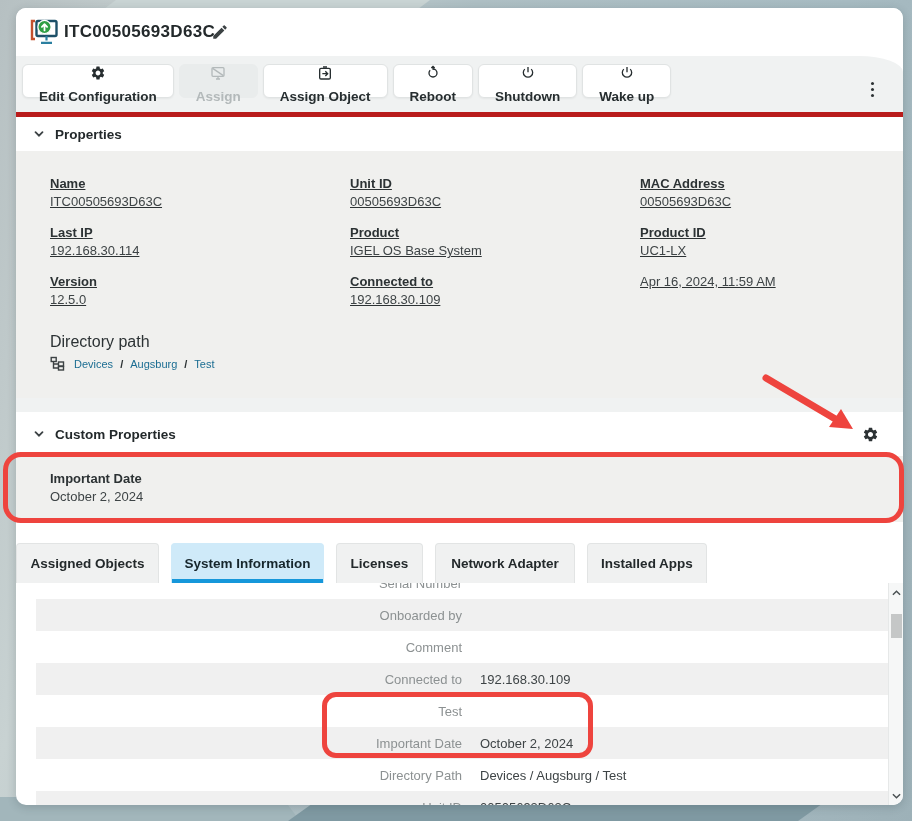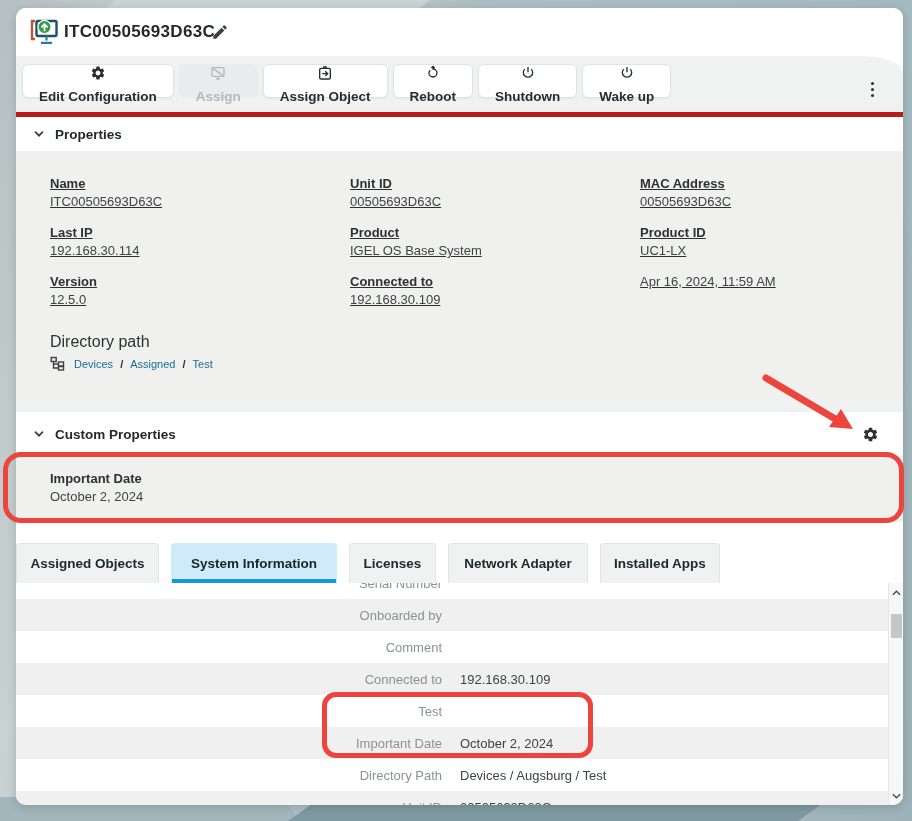--- a/index.html
+++ b/index.html
@@ -71,21 +71,21 @@
 
   
   .tabs { position:absolute; top:535px; left:0; display:flex; gap:12px; height:40px; }
   .tab { background:#f0f1f1; border:1px solid #e2e4e4; border-bottom:none;
     border-radius:4px 4px 0 0; display:flex; align-items:center; justify-content:center;
     font-size:13.5px; font-weight:700; color:#23292b; cursor:pointer; position:relative; }
   .tab.active { background:#cfeaf9; border-color:#cfeaf9; color:#16262c; }
   .tab.active::after { content:''; position:absolute; left:0; right:0; bottom:0; height:4px; background:#1697da; }
 
   
-  .si-viewport { position:absolute; top:575px; left:0; right:15px; bottom:0; overflow:hidden; }
+  .si-viewport { position:absolute; top:575px; left:0; right:15px; bottom:0; overflow:hidden;padding-left:20px; }
   .si-inner { transform:translateY(-16px); }
   .si-row { height:32px; display:flex; align-items:center; font-size:13px; background:#fff; }
   .si-row:nth-child(even) { background:#f0f0f0; }
   .si-label { width:426px; text-align:right; color:#8c9192; }
   .si-value { margin-left:18px; color:#3e4446; }
 
   
   .sb { position:absolute; top:575px; right:0; bottom:0; width:15px;
     background:#f6f7f7; border-left:1px solid #e6e8e8; }
   .sb-arrow { position:absolute; left:0; width:14px; height:15px; display:flex;
@@ -224,21 +224,21 @@
       <div class="f-label">Directory path</div>
       <div class="dirpath-links">
         <svg class="tree-icon" viewBox="0 0 15 15" fill="none" stroke="currentColor" stroke-width="1.4">
             <rect x="1.2" y="1.5" width="5" height="4"></rect>
             <path d="M3.5 5.5 V12 H8.5 M3.5 8 H8.5"></path>
             <rect x="8.5" y="6" width="5" height="4"></rect>
             <rect x="8.5" y="10.5" width="5" height="3.5"></rect>
           </svg>
         <span class="crumb">Devices</span>
         <span class="crumb-sep">/</span>
-        <span class="crumb">Assigned</span>
+        <span class="crumb">Augsburg</span>
         <span class="crumb-sep">/</span>
         <span class="crumb">Test</span>
       </div>
     </div>
   </div>
 
   <div class="strip-gap"></div>
 
   <div class="sec-hdr custom-hdr">
     <svg class="chev" viewBox="0 0 12 12" fill="none" stroke="currentColor" stroke-width="1.8" stroke-linecap="round">
@@ -251,21 +251,21 @@
   </div>
   <div class="panel custom-body">
     <div class="field">
       <div class="f-label">Important Date</div>
       <div class="f-value">October 2, 2024</div>
     </div>
   </div>
 
   <div class="tabs">
     <div class="tab" style="width:143px">Assigned Objects</div>
-    <div class="tab active" style="width:166px">System Information</div>
+    <div class="tab active" style="width:153px">System Information</div>
     <div class="tab" style="width:87px">Licenses</div>
     <div class="tab" style="width:140px">Network Adapter</div>
     <div class="tab" style="width:120px">Installed Apps</div>
   </div>
 
   <div class="si-viewport">
     <div class="si-inner">
       <div class="si-row">
         <div class="si-label">Serial Number</div>
         <div class="si-value"></div>

